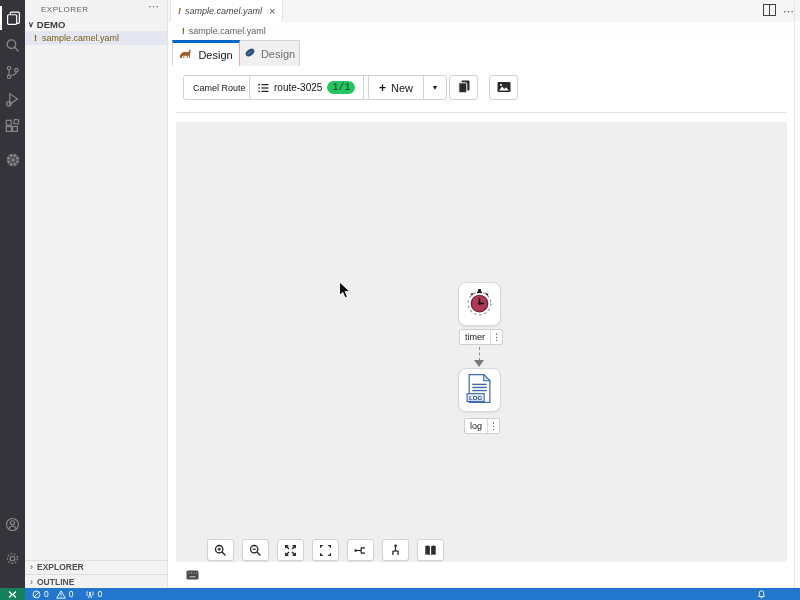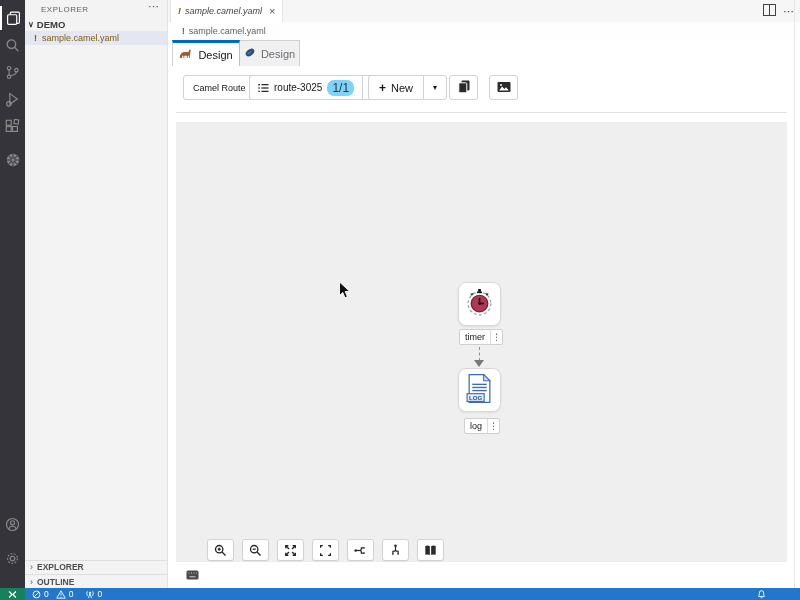--- a/index.html
+++ b/index.html
@@ -51,21 +51,21 @@
   #ktab-design { left:4px; width:68px; background:#fff; border-top:3px solid #0066cc; border-left:1px solid #d2d2d2; border-right:1px solid #fca5a5; color:#151515; }
   #ktab-beans { left:72px; width:60px; background:#f0f0f0; border-top:1px solid #d2d2d2; border-right:1px solid #d2d2d2; color:#6a6e73; }
 
   
   .pf-btn { position:absolute; top:75px; height:25px; background:#fff; border:1px solid #d2d2d2; border-radius:3px;
     display:flex; align-items:center; cursor:pointer; color:#151515; }
   #btn-dsl { left:183px; padding:0 9px; font-size:9px; }
   #route-select { left:249px; }
   #route-select .main { display:flex; align-items:center; gap:5px; padding:0 8px; height:100%; }
   #route-select .rname { font-size:10px; }
-  #route-badge { font-size:12px; background:#7dd3fc; border-radius:7px; padding:1px 5px; color:#333; }
+  #route-badge { font-size:10px; background:#22c55e; border-radius:7px; padding:1px 5px; color:#333;font-family:Liberation Mono, monospace; }
   .seg-divider { width:1px; height:100%; background:#d2d2d2; }
   .caret-seg { width:22px; height:100%; display:flex; align-items:center; justify-content:center; font-size:8px; color:#151515; cursor:pointer; }
   #btn-new { left:368px; }
   #btn-new .main { display:flex; align-items:center; gap:5px; padding:0 10px; height:100%; }
   #btn-new .plus { font-size:12px; font-weight:bold; }
   #btn-new .nlabel { font-size:11px; }
   .icon-btn { justify-content:center; width:29px; }
   #btn-copy { left:449px; }
   #btn-image { left:489px; }
   #toolbar-divider { left:176px; top:112px; width:611px; height:1px; background:#e2e2e2; }

